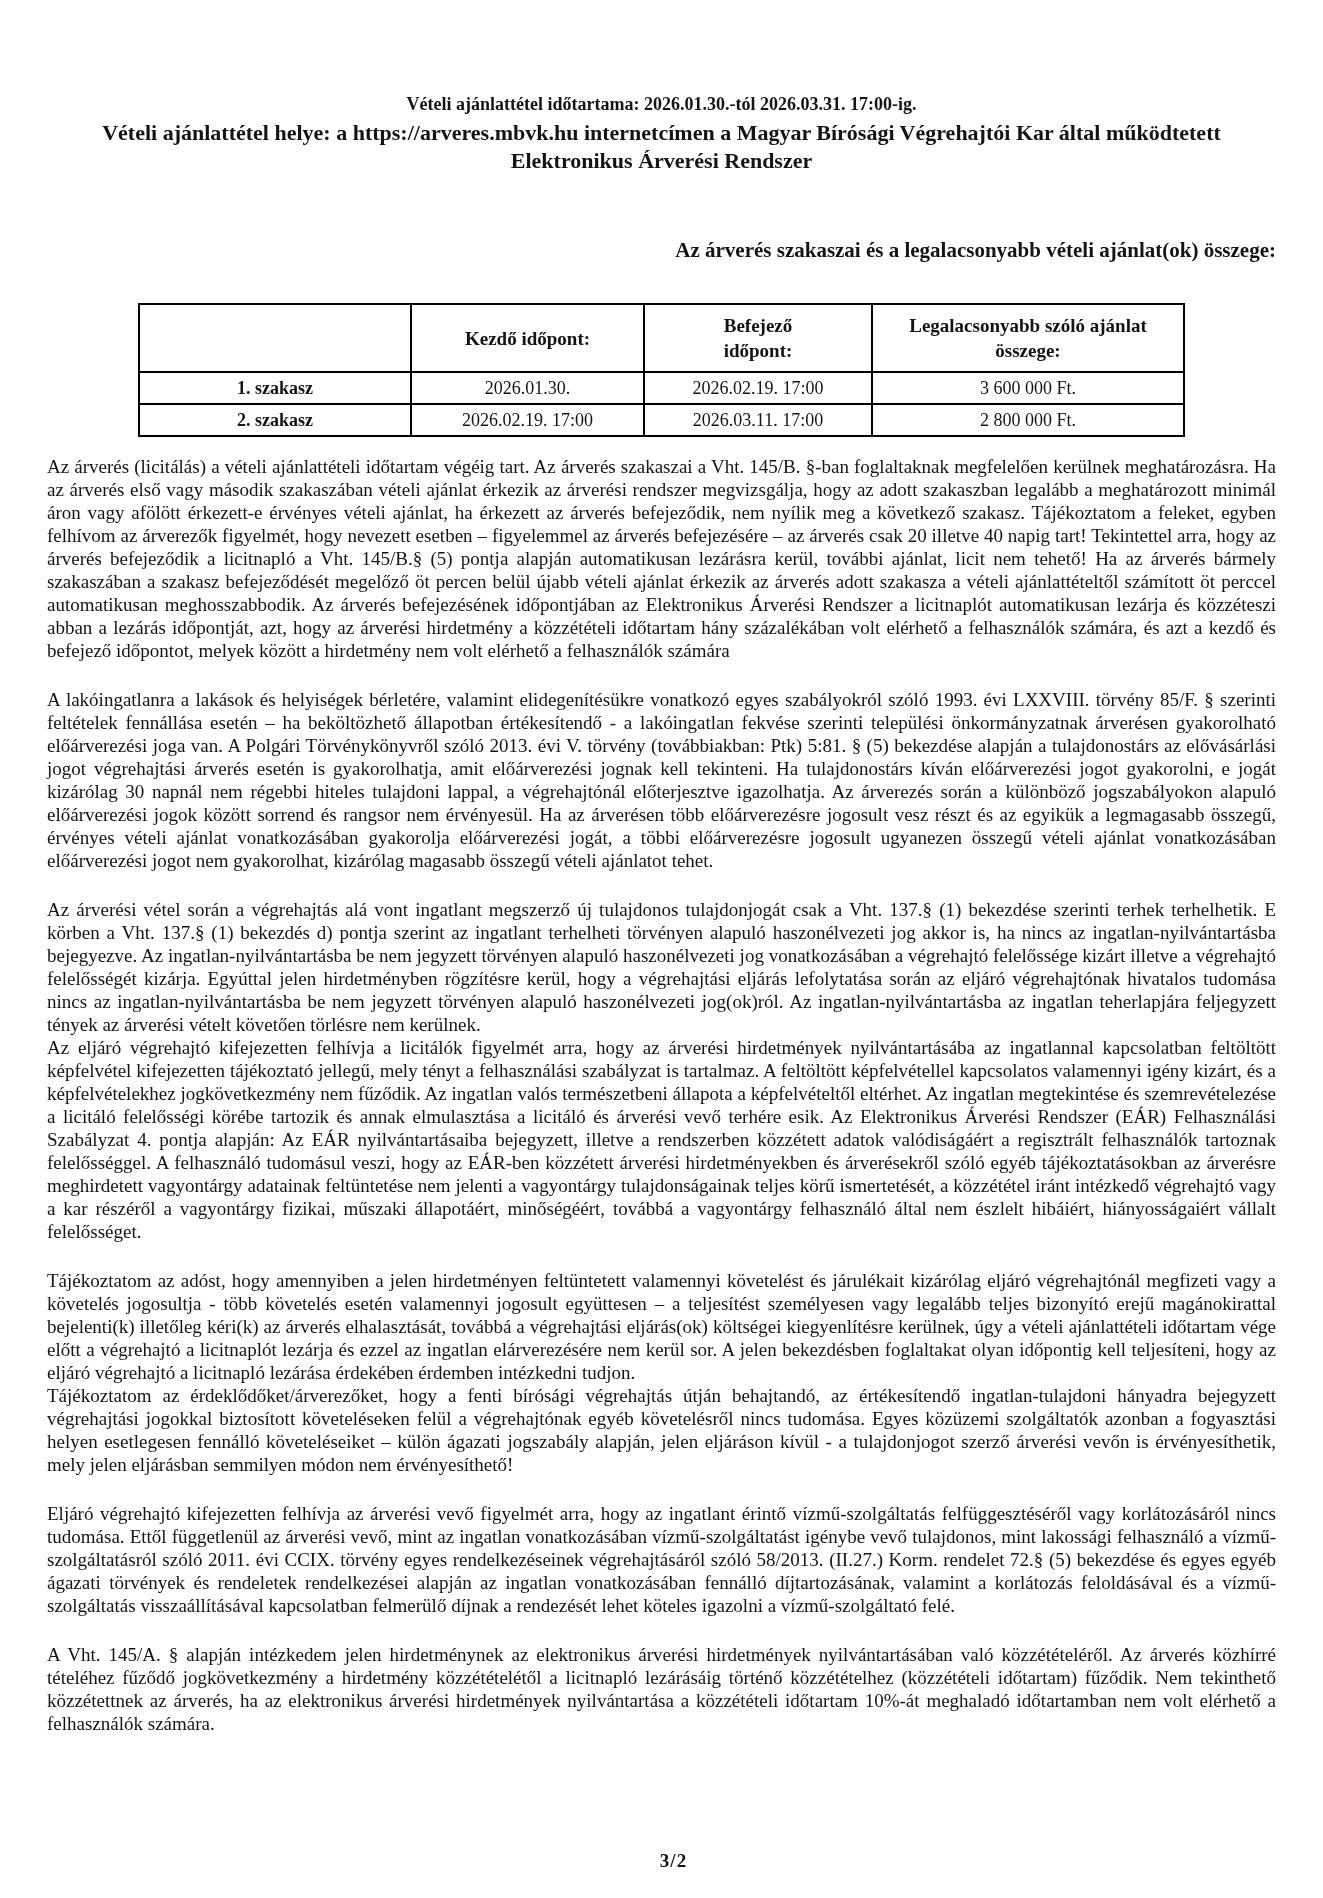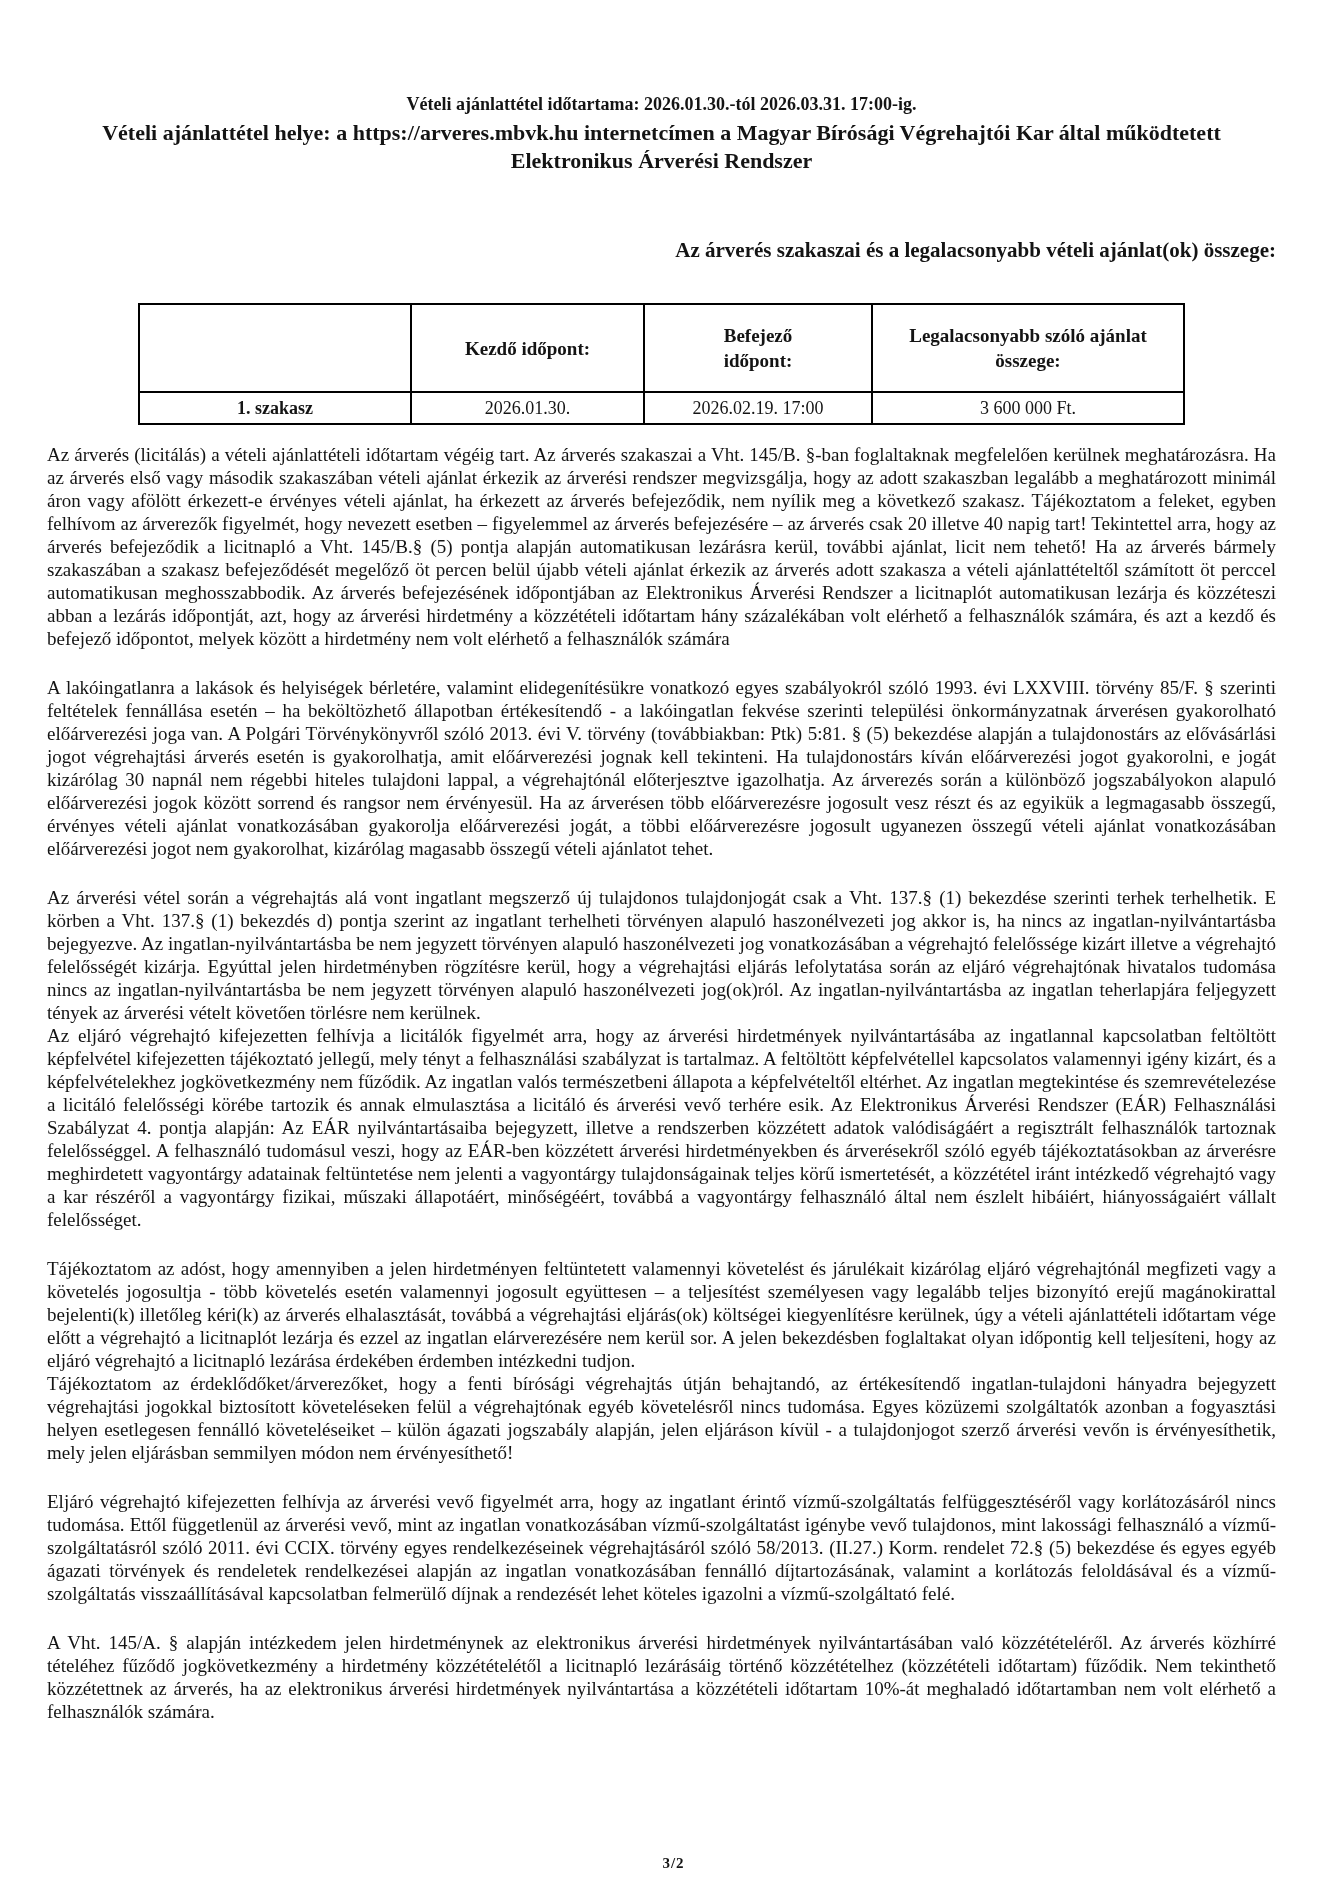--- a/index.html
+++ b/index.html
@@ -55,21 +55,21 @@
     text-align: center;
     vertical-align: middle;
     padding: 1px 4px;
   }
   table.stages th {
     font-size: 19px;
     line-height: 25px;
     font-weight: bold;
     height: 64px;
   }
-  table.stages th.th-wrap-narrow { padding: 11px 46px; }
+  table.stages th.th-wrap-narrow { padding: 1px 46px; }
   table.stages td {
     font-size: 18px;
     height: 28px;
   }
   table.stages td.stage { font-weight: bold; }
   .body-text {
     margin-top: 18px;
     font-size: 19px;
     line-height: 23px;
     text-align: justify;
@@ -77,21 +77,21 @@
   .body-text p { margin: 0; }
   .block { margin-bottom: 26px; }
   .block:last-child { margin-bottom: 4px; }
   .footer {
     position: absolute;
     bottom: 26px;
     left: 0;
     right: 0;
     text-align: center;
     font-weight: bold;
-    font-size: 15px;
+    font-size: 19px;
     letter-spacing: 1px;
     padding-left: 24px;
   }
 </style>
 </head>
 <body>
 
 <div class="page">
 
   <div class="hdr hdr-period">Vételi ajánlattétel időtartama: 2026.01.30.-tól 2026.03.31. 17:00-ig.</div>
@@ -114,20 +114,26 @@
         <th>Legalacsonyabb szóló ajánlat összege:</th>
       </tr>
     </thead>
     <tbody>
       <tr>
         <td class="stage">1. szakasz</td>
         <td>2026.01.30.</td>
         <td>2026.02.19. 17:00</td>
         <td>3 600 000 Ft.</td>
       </tr>
+      <tr>
+        <td class="stage">2. szakasz</td>
+        <td>2026.02.19. 17:00</td>
+        <td>2026.03.11. 17:00</td>
+        <td>2 800 000 Ft.</td>
+      </tr>
     </tbody>
   </table>
 
   <div class="body-text">
     <div class="block">
       <p>Az árverés (licitálás) a vételi ajánlattételi időtartam végéig tart. Az árverés szakaszai a Vht. 145/B. §-ban foglaltaknak megfelelően kerülnek meghatározásra. Ha az árverés első vagy második szakaszában vételi ajánlat érkezik az árverési rendszer megvizsgálja, hogy az adott szakaszban legalább a meghatározott minimál áron vagy afölött érkezett-e érvényes vételi ajánlat, ha érkezett az árverés befejeződik, nem nyílik meg a következő szakasz. Tájékoztatom a feleket, egyben felhívom az árverezők figyelmét, hogy nevezett esetben – figyelemmel az árverés befejezésére – az árverés csak 20 illetve 40 napig tart! Tekintettel arra, hogy az árverés befejeződik a licitnapló a Vht. 145/B.§ (5) pontja alapján automatikusan lezárásra kerül, további ajánlat, licit nem tehető! Ha az árverés bármely szakaszában a szakasz befejeződését megelőző öt percen belül újabb vételi ajánlat érkezik az árverés adott szakasza a vételi ajánlattételtől számított öt perccel automatikusan meghosszabbodik. Az árverés befejezésének időpontjában az Elektronikus Árverési Rendszer a licitnaplót automatikusan lezárja és közzéteszi abban a lezárás időpontját, azt, hogy az árverési hirdetmény a közzétételi időtartam hány százalékában volt elérhető a felhasználók számára, és azt a kezdő és befejező időpontot, melyek között a hirdetmény nem volt elérhető a felhasználók számára</p>
     </div>
     <div class="block">
       <p>A lakóingatlanra a lakások és helyiségek bérletére, valamint elidegenítésükre vonatkozó egyes szabályokról szóló 1993. évi LXXVIII. törvény 85/F. § szerinti feltételek fennállása esetén – ha beköltözhető állapotban értékesítendő - a lakóingatlan fekvése szerinti települési önkormányzatnak árverésen gyakorolható előárverezési joga van. A Polgári Törvénykönyvről szóló 2013. évi V. törvény (továbbiakban: Ptk) 5:81. § (5) bekezdése alapján a tulajdonostárs az elővásárlási jogot végrehajtási árverés esetén is gyakorolhatja, amit előárverezési jognak kell tekinteni. Ha tulajdonostárs kíván előárverezési jogot gyakorolni, e jogát kizárólag 30 napnál nem régebbi hiteles tulajdoni lappal, a végrehajtónál előterjesztve igazolhatja. Az árverezés során a különböző jogszabályokon alapuló előárverezési jogok között sorrend és rangsor nem érvényesül. Ha az árverésen több előárverezésre jogosult vesz részt és az egyikük a legmagasabb összegű, érvényes vételi ajánlat vonatkozásában gyakorolja előárverezési jogát, a többi előárverezésre jogosult ugyanezen összegű vételi ajánlat vonatkozásában előárverezési jogot nem gyakorolhat, kizárólag magasabb összegű vételi ajánlatot tehet.</p>
     </div>

